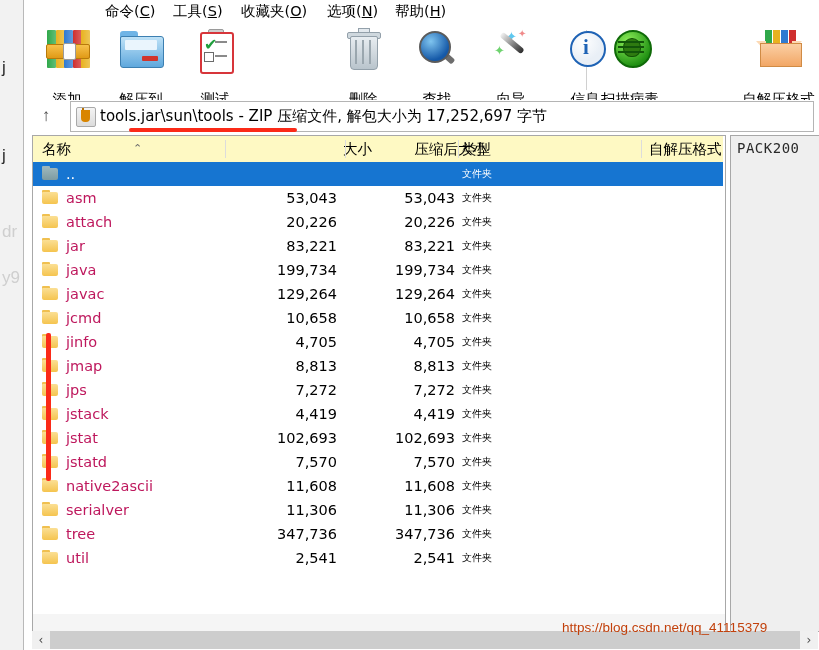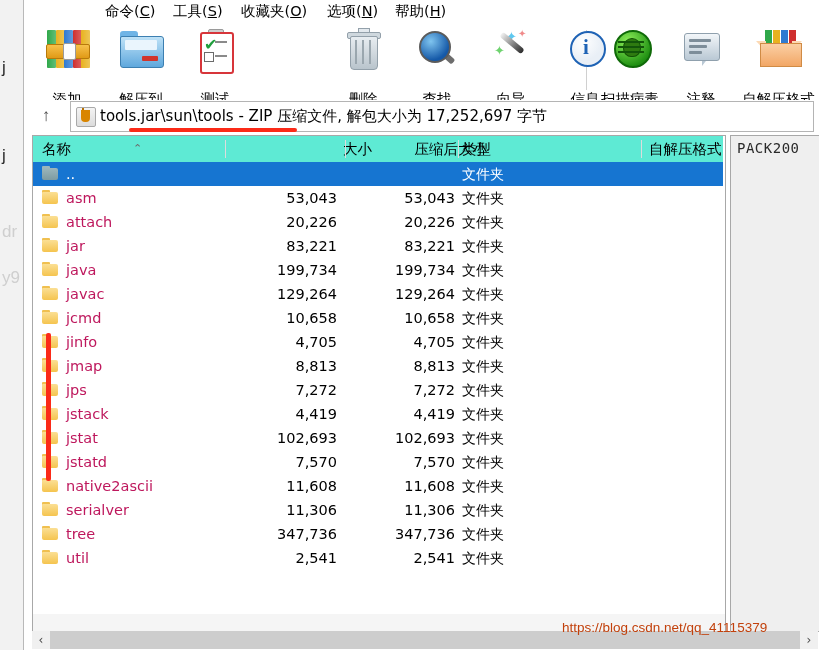--- a/index.html
+++ b/index.html
@@ -147,21 +147,21 @@
     background:#fb2a18;border-radius:2px;z-index:9;
   }
 
   
   #listwrap{
     position:absolute;left:8px;top:135px;width:692px;height:495px;
     border:1px solid #a8a8a8;background:#ffffff;overflow:hidden;
   }
   #headrow{
     position:absolute;left:0;top:0;width:690px;height:26px;
-    background:#5eead4;border-bottom:1px solid #d9d9d9;
+    background:#fef9c3;border-bottom:1px solid #d9d9d9;
   }
   .hcell{
     position:absolute;top:0;height:26px;line-height:26px;
     font-size:14.5px;color:#000;white-space:nowrap;
     font-family:"DejaVu Sans","Liberation Sans",sans-serif;
   }
   .hdiv{position:absolute;top:4px;width:1px;height:18px;background:#dcdcdc;}
   #sortcaret{
     position:absolute;left:100px;top:6px;font-size:11px;color:#6b6b6b;
     font-family:"DejaVu Sans",sans-serif;
@@ -191,21 +191,21 @@
     text-align:right;font-size:14.5px;color:#000;
     font-family:"DejaVu Sans","Liberation Sans",sans-serif;
   }
   .c-packed{
     position:absolute;left:312px;width:110px;top:0;height:24px;line-height:24px;
     text-align:right;font-size:14.5px;color:#000;
     font-family:"DejaVu Sans","Liberation Sans",sans-serif;
   }
   .c-type{
     position:absolute;left:429px;top:0;height:24px;line-height:24px;
-    font-size:14px;color:#000;white-space:nowrap;
+    font-size:10px;color:#000;white-space:nowrap;
     font-family:"DejaVu Sans","Liberation Sans",sans-serif;
   }
   .row.sel .c-type{left:429px;}
 
   
   #red-bracket{
     position:absolute;left:22px;top:333px;width:5px;height:148px;
     background:#fb2a18;border-radius:2px;z-index:8;
   }
 
@@ -339,30 +339,20 @@
       </div>
       <div class="tbtn" style="left: 566px; width: 80px;">
         <div class="tbico">
           <div class="vcirc"></div>
           <div class="vbug"></div>
           <div style="position: absolute; left: 11px; top: 13px; width: 26px; height: 1.6px; background: rgb(18, 85, 10);"></div>
           <div style="position: absolute; left: 11px; top: 18px; width: 26px; height: 1.6px; background: rgb(18, 85, 10);"></div>
           <div style="position: absolute; left: 11px; top: 23px; width: 26px; height: 1.6px; background: rgb(18, 85, 10);"></div>
         </div>
         <div class="tblab">扫描病毒</div>
-      </div>
-      <div class="tbtn" style="left: 640px;">
-        <div class="tbico">
-          <div class="bubtail"></div>
-          <div class="bub"></div>
-          <div class="bubln" style="left: 11px; top: 11px; width: 22px;"></div>
-          <div class="bubln" style="left: 11px; top: 17px; width: 18px;"></div>
-          <div class="bubln" style="left: 11px; top: 23px; width: 13px;"></div>
-        </div>
-        <div class="tblab">注释</div>
       </div>
       <div class="tbtn" style="left: 706px; width: 97px;">
         <div class="tbico">
           <div style="position: absolute; left: 9px; top: 2px; width: 7px; height: 13px; background: rgb(47, 168, 74);"></div>
           <div style="position: absolute; left: 17px; top: 2px; width: 7px; height: 13px; background: rgb(232, 178, 31);"></div>
           <div style="position: absolute; left: 25px; top: 2px; width: 7px; height: 13px; background: rgb(47, 122, 209);"></div>
           <div style="position: absolute; left: 33px; top: 2px; width: 7px; height: 13px; background: rgb(207, 47, 47);"></div>
           <div class="boxflapL"></div>
           <div class="boxflapR"></div>
           <div class="boxbody"></div>

